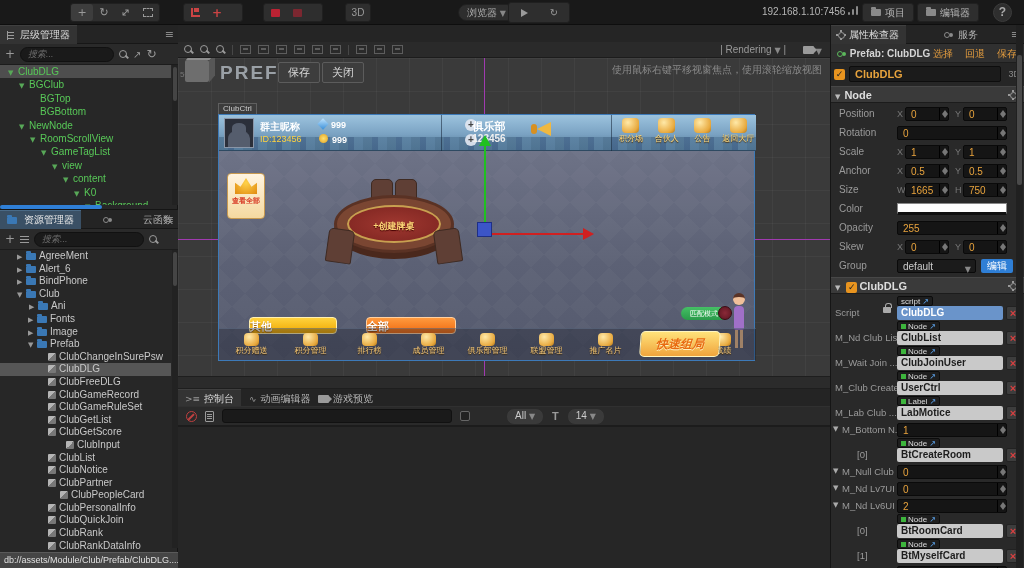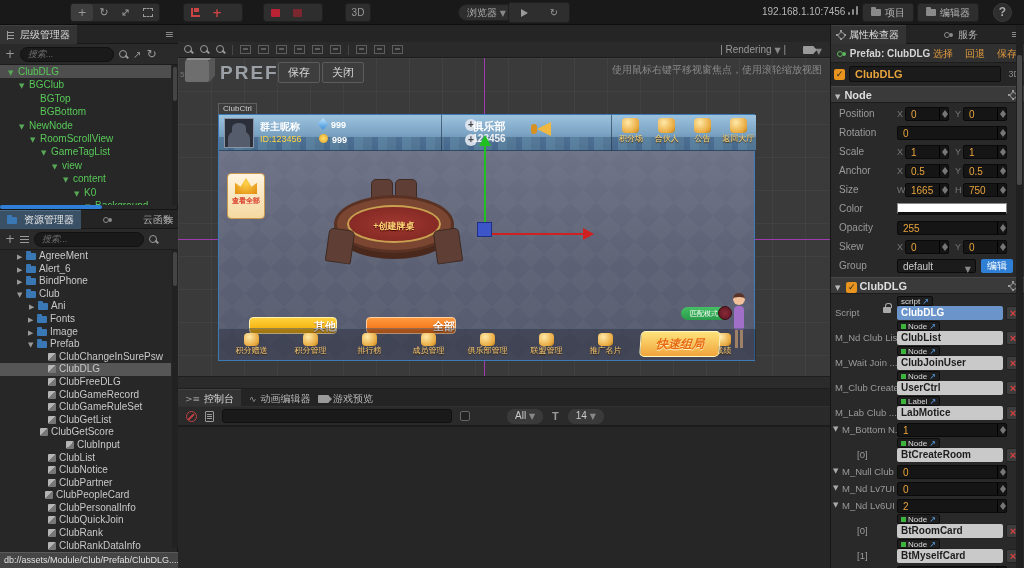--- a/index.html
+++ b/index.html
@@ -154,21 +154,21 @@
   .chair.c4 { right:52px; top:-8px; width:22px; height:26px; }
   .table-top { position:absolute; left:15px; top:8px; width:120px; height:58px; background:#7a4632; border-radius:50%; border:3px solid #5a3224; box-shadow:0 6px 0 #4a281c; }
   .table-felt { position:absolute; left:10px; top:7px; width:94px; height:38px; background:radial-gradient(#a03830,#7c2420); border-radius:50%; border:2px solid #c8a050; text-align:center; }
   .table-felt span { color:#ffd878; font-size:9px; font-weight:bold; line-height:38px; text-shadow:0 1px 1px #400; white-space:nowrap; }
   
   #gz-green { position:absolute; left:265px; top:30px; width:2px; height:90px; background:#20c020; z-index:3; }
   #gz-green-head { position:absolute; left:260px; top:20px; width:0; height:0; border-bottom:11px solid #20c020; border-left:6px solid transparent; border-right:6px solid transparent; z-index:3; }
   #gz-red { position:absolute; left:266px; top:118px; width:98px; height:2px; background:#d02020; z-index:3; }
   #gz-red-head { position:absolute; left:364px; top:113px; width:0; height:0; border-left:11px solid #d02020; border-top:6px solid transparent; border-bottom:6px solid transparent; z-index:3; }
   #gz-cube { position:absolute; left:258px; top:107px; width:15px; height:15px; background:#3c55c8; border:1px solid #1e2f86; z-index:3; }
-  .gfilter { position:absolute; top:202px; height:17px; border-radius:4px; color:#fff; font-weight:bold; font-size:11px; text-align:right; line-height:16px; z-index:2; text-shadow:0 1px 1px rgba(120,60,0,.8); }
+  .gfilter { position:absolute; top:202px; height:17px; border-radius:4px; color:#fff; font-weight:bold; font-size:11px; text-align:left; line-height:16px; z-index:2; text-shadow:0 1px 1px rgba(120,60,0,.8); }
   #gf-other { left:30px; width:88px; background:linear-gradient(180deg,#ffd23e,#f0a800); border:1px solid #fff0b0; }
   #gf-all { left:147px; width:90px; background:linear-gradient(180deg,#ff9a3e,#f06a10); border:1px solid #ffd0a0; }
   #g-toggle { position:absolute; left:462px; top:192px; width:46px; height:13px; background:linear-gradient(180deg,#45c065,#2a9a4a); border-radius:7px; z-index:2; color:#fff; font-size:7px; text-align:center; line-height:13px; }
   #g-toggle i { position:absolute; right:-5px; top:-1px; width:14px; height:14px; background:radial-gradient(#8a2a38,#5a1520); border:1px solid #3a0c14; border-radius:50%; }
   #g-girl { position:absolute; left:508px; top:178px; width:24px; height:58px; z-index:2; }
   #g-girl .head { position:absolute; left:6px; top:0; width:12px; height:12px; background:#f0c09a; border-radius:50%; border-top:4px solid #5a3326; }
   #g-girl .body { position:absolute; left:7px; top:13px; width:10px; height:24px; background:#a070c8; border-radius:4px 4px 2px 2px; }
   #g-girl .legs { position:absolute; left:8px; top:37px; width:8px; height:18px; background:linear-gradient(90deg,#e8b88a 0 3px,transparent 3px 5px,#e8b88a 5px); }
   #g-bottom { position:absolute; left:0; bottom:0; width:537px; height:32px; background:rgba(22,25,38,.35); border-top:1px solid rgba(120,140,170,.35); display:flex; align-items:center; padding:0 4px; gap:2px; z-index:4; }
   .bmi { flex:1; text-align:center; white-space:nowrap; }
@@ -358,26 +358,26 @@
           <div class="a-row arrow-right type-folder" style="padding-left: 29px;"><span class="tri"></span><span class="fico"></span><span class="a-label">Ani</span></div>
           <div class="a-row arrow-right type-folder" style="padding-left: 28px;"><span class="tri"></span><span class="fico"></span><span class="a-label">Fonts</span></div>
           <div class="a-row arrow-right type-folder" style="padding-left: 28px;"><span class="tri"></span><span class="fico"></span><span class="a-label">Image</span></div>
           <div class="a-row arrow-down type-folder" style="padding-left: 28px;"><span class="tri"></span><span class="fico"></span><span class="a-label">Prefab</span></div>
           <div class="a-row type-prefab" style="padding-left: 39px;"><span class="tri"></span><span class="pfb"></span><span class="a-label">ClubChangeInSurePsw</span></div>
           <div class="a-row selected type-prefab" style="padding-left: 39px;"><span class="tri"></span><span class="pfb"></span><span class="a-label">ClubDLG</span></div>
           <div class="a-row type-prefab" style="padding-left: 39px;"><span class="tri"></span><span class="pfb"></span><span class="a-label">ClubFreeDLG</span></div>
           <div class="a-row type-prefab" style="padding-left: 39px;"><span class="tri"></span><span class="pfb"></span><span class="a-label">ClubGameRecord</span></div>
           <div class="a-row type-prefab" style="padding-left: 39px;"><span class="tri"></span><span class="pfb"></span><span class="a-label">ClubGameRuleSet</span></div>
           <div class="a-row type-prefab" style="padding-left: 39px;"><span class="tri"></span><span class="pfb"></span><span class="a-label">ClubGetList</span></div>
-          <div class="a-row type-prefab" style="padding-left: 31px;"><span class="tri"></span><span class="pfb"></span><span class="a-label">ClubGetScore</span></div>
+          <div class="a-row type-prefab" style="padding-left: 39px;"><span class="tri"></span><span class="pfb"></span><span class="a-label">ClubGetScore</span></div>
           <div class="a-row type-prefab" style="padding-left: 57px;"><span class="tri"></span><span class="pfb"></span><span class="a-label">ClubInput</span></div>
           <div class="a-row type-prefab" style="padding-left: 39px;"><span class="tri"></span><span class="pfb"></span><span class="a-label">ClubList</span></div>
           <div class="a-row type-prefab" style="padding-left: 39px;"><span class="tri"></span><span class="pfb"></span><span class="a-label">ClubNotice</span></div>
           <div class="a-row type-prefab" style="padding-left: 39px;"><span class="tri"></span><span class="pfb"></span><span class="a-label">ClubPartner</span></div>
-          <div class="a-row type-prefab" style="padding-left: 36px;"><span class="tri"></span><span class="pfb"></span><span class="a-label">ClubPeopleCard</span></div>
+          <div class="a-row type-prefab" style="padding-left: 51px;"><span class="tri"></span><span class="pfb"></span><span class="a-label">ClubPeopleCard</span></div>
           <div class="a-row type-prefab" style="padding-left: 39px;"><span class="tri"></span><span class="pfb"></span><span class="a-label">ClubPersonalInfo</span></div>
           <div class="a-row type-prefab" style="padding-left: 39px;"><span class="tri"></span><span class="pfb"></span><span class="a-label">ClubQuickJoin</span></div>
           <div class="a-row type-prefab" style="padding-left: 39px;"><span class="tri"></span><span class="pfb"></span><span class="a-label">ClubRank</span></div>
           <div class="a-row type-prefab" style="padding-left: 39px;"><span class="tri"></span><span class="pfb"></span><span class="a-label">ClubRankDataInfo</span></div>
         </div>
       <div class="vscroll">
           <i></i>
         </div>
     </div>
     <div id="asset-status">db://assets/Module/Club/Prefab/ClubDLG....</div>

